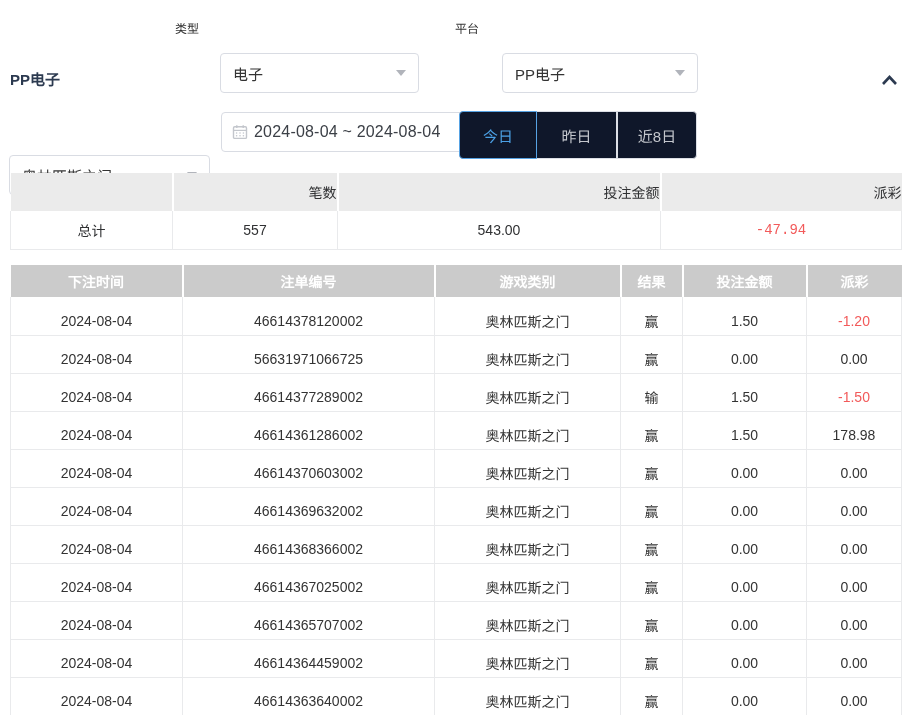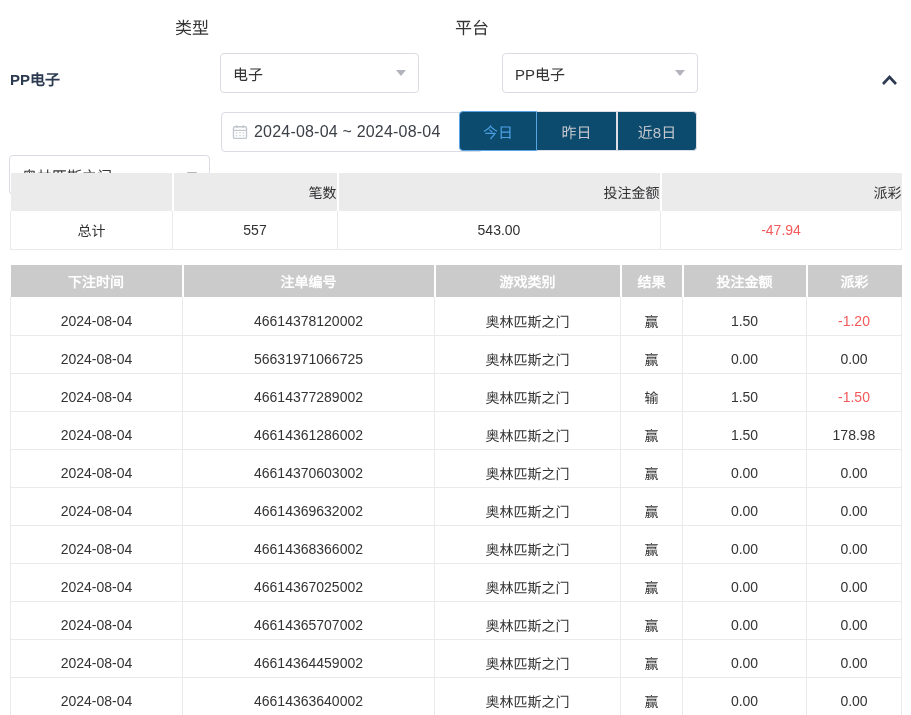--- a/index.html
+++ b/index.html
@@ -2,21 +2,21 @@
 <html lang="zh-CN"><head>
 <meta charset="utf-8">
 <title>Betting Records</title>
 <style>
   * { margin:0; padding:0; box-sizing:border-box; }
   html,body { background:#fff; }
   body { font-family:"Liberation Sans","DejaVu Sans",sans-serif; color:#333; }
   .page { position:relative; width:911px; height:715px; background:#fff; overflow:hidden; }
 
   
-  .ctl-label { position:absolute; height:40px; line-height:40px; font-size:17px; color:#333; }
+  .ctl-label { position:absolute; height:40px; line-height:40px; font-size:12px; color:#333; }
   .select-box { position:absolute; top:9px; height:40px; border:1px solid #d9dce3; border-radius:4px;
                 background:#fff; display:flex; align-items:center; padding:0 12px; cursor:pointer;margin-top:44px; }
   .select-box .sel-text { font-size:15px; color:#333; flex:1 1 auto; white-space:nowrap; overflow:hidden; }
   .caret-down { width:0; height:0; border-left:5px solid transparent; border-right:5px solid transparent;
                 border-top:6px solid #b1b4bb; flex:0 0 auto; margin-left:8px; }
 
   
   .section-title { position:absolute; left:10px; top:64px; height:32px; line-height:32px;
                    font-size:15px; font-weight:bold; color:#2c3a50; }
   .collapse-btn { position:absolute; left:877px; top:68px; width:24px; height:24px; display:flex;
@@ -24,21 +24,21 @@
 
   
   .filter-row { position:absolute; left:0; top:111px; height:40px; width:911px; }
   .select-box.game { left:9px; top:0; width:201px; }
   .date-range { position:absolute; left:221px; top:1px; width:262px; height:40px; border:1px solid #d9dce3;
                 border-radius:4px; background:#fff; display:flex; align-items:center; padding:0 8px; cursor:pointer; }
   .date-range .cal { flex:0 0 auto; margin:0 6px 0 2px; display:flex; }
   .date-range .date-text { font-size:16px; color:#3c4047; white-space:nowrap; letter-spacing:0.2px; }
 
   .range-group { position:absolute; left:459px; top:0; height:40px; display:flex; }
-  .range-btn { height:40px; background:#0c4a6e; font-size:15px; font-family:inherit; cursor:pointer;
+  .range-btn { height:48px; background:#0f172a; font-size:15px; font-family:inherit; cursor:pointer;
                border:1px solid #dcdfe6; color:#c3c6cc; padding:0; }
   .range-btn.today { width:78px; border:1px solid #57a3e4; color:#4ba0e4; border-radius:4px 0 0 4px; position:relative; z-index:2; }
   .range-btn.yesterday { width:80px; border-left:none; }
   .range-btn.last8 { width:80px; border-left:1px solid #dcdfe6; border-radius:0 4px 4px 0; }
 
   .search-btn { position:absolute; left:706px; top:0; width:81px; height:40px; border:none; border-radius:5px;
                 background:#5aa7ea; color:#fff; font-size:15px; font-weight:bold; font-family:inherit;
                 cursor:pointer; box-shadow:0 3px 6px rgba(90,167,234,.35); }
 
   
@@ -46,21 +46,21 @@
   td, th { text-align:center; vertical-align:middle; overflow:hidden; white-space:nowrap; }
 
   
   .summary-table { position:absolute; left:10px; top:173px; width:891px; }
   .summary-table th { height:38px; background:#ebebeb; font-weight:normal; font-size:14px; color:#303133;
                       border-right:2px solid #fff;text-align:right; }
   .summary-table th:last-child { border-right:none; }
   .summary-table td { height:38px; font-size:14px; color:#303133; background:#fff;
                       border-bottom:1px solid #e9eaec; border-right:1px solid #e9eaec; }
   .summary-table td:first-child { border-left:1px solid #e9eaec; }
-  .summary-table td:last-child { border-right:1px solid #e9eaec; }
+  .summary-table td:last-child { border-right:1px solid #e9eaec;font-family:Liberation Mono, monospace; }
 
   
   .records-table { position:absolute; left:10px; top:265px; width:891px; }
   .records-table th { height:32px; background:#cbcbcb; color:#fff; font-weight:bold; font-size:14px;
                       border-right:2px solid #fff; }
   .records-table th:last-child { border-right:none; }
   .records-table td { height:38px; padding-top:10px; font-size:14px; color:#333; background:#fff;
                       border-bottom:1px solid #e9eaec; border-right:1px solid #e9eaec; }
   .records-table td:first-child { border-left:1px solid #e9eaec; }
   .records-table td:last-child { border-right:1px solid #e9eaec; }

